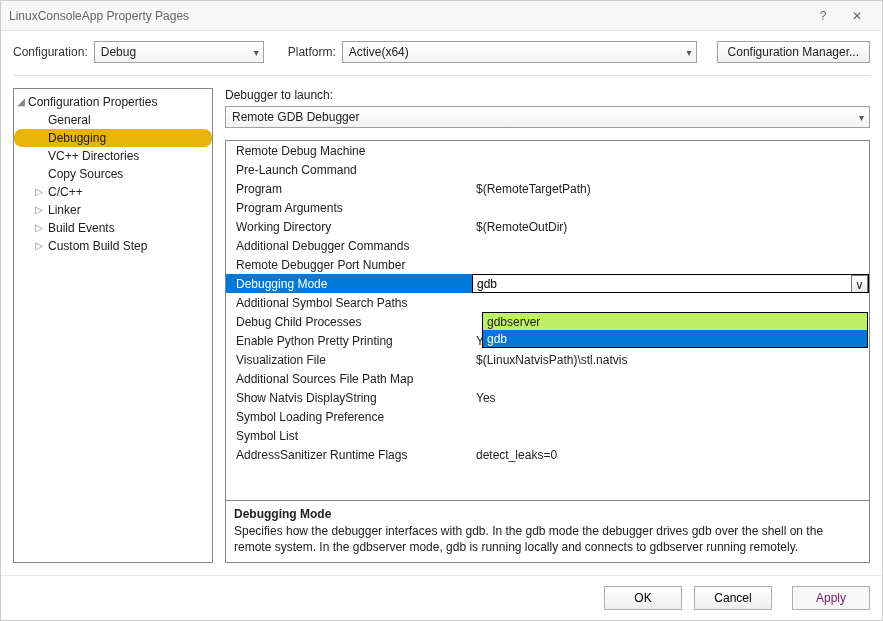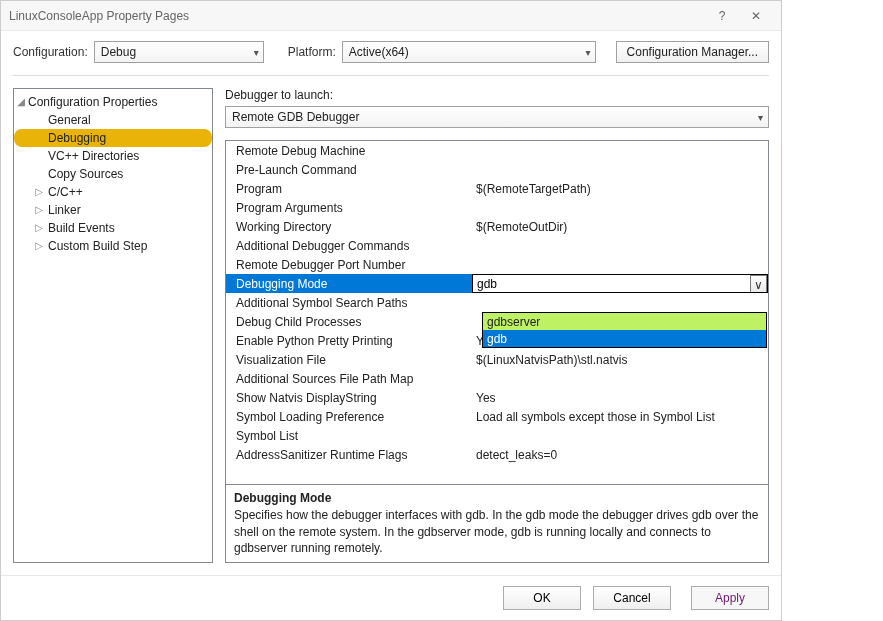--- a/index.html
+++ b/index.html
@@ -1,17 +1,17 @@
 <!DOCTYPE html>
 <html><head>
 <meta charset="utf-8">
 <style>
   * { box-sizing: border-box; font-family: "Segoe UI", Tahoma, sans-serif; font-size: 12px; }
   body { margin: 0; background: #fff; color: #222; }
-  .window { width: 782px; height: 621px; border: 1px solid #ccc; background: #fff; display: flex; flex-direction: column; }
+  .window { width: 883px; height: 621px; border: 1px solid #ccc; background: #fff; display: flex; flex-direction: column; }
   .titlebar { height: 30px; background: #f7f7f7; border-bottom: 1px solid #e8e8e8; display: flex; align-items: center; padding: 0 8px; color: #666; }
   .titlebar .title { flex: 1; }
   .titlebar .tbtn { width: 34px; height: 28px; display: flex; align-items: center; justify-content: center; color: #666; }
   .topbar { padding: 10px 12px 2px 12px; display: flex; align-items: center; gap: 6px; }
   .topbar label { color: #333; }
   .combo { position: relative; border: 1px solid #a0a0a0; background: linear-gradient(#fff,#f4f4f4); height: 22px; display: flex; align-items: center; padding: 0 20px 0 6px; }
   .combo .chev { position: absolute; right: 4px; top: 50%; transform: translateY(-50%); font-size: 10px; color: #555; }
   .cfgman-btn { border: 1px solid #a0a0a0; background: linear-gradient(#fff,#f0f0f0); height: 22px; padding: 0 10px; display: flex; align-items: center; }
   .separator { height: 1px; background: #ddd; margin: 10px 12px 0 12px; }
   .body { flex: 1; display: flex; padding: 12px; gap: 0; overflow: hidden;}
@@ -153,21 +153,20 @@
             <div class="grid-row">
               <div class="cell-label">Additional Sources File Path Map</div>
               <div class="cell-value"><span></span></div>
             </div>
             <div class="grid-row">
               <div class="cell-label">Show Natvis DisplayString</div>
               <div class="cell-value"><span>Yes</span></div>
             </div>
             <div class="grid-row">
               <div class="cell-label">Symbol Loading Preference</div>
-              <div class="cell-value"><span>Load all symbols except those in Symbol List</span></div>
             </div>
             <div class="grid-row">
               <div class="cell-label">Symbol List</div>
               <div class="cell-value"><span></span></div>
             </div>
             <div class="grid-row">
               <div class="cell-label">AddressSanitizer Runtime Flags</div>
               <div class="cell-value"><span>detect_leaks=0</span></div>
             </div>
             <div class="dropdown" style="top: 171px;">

